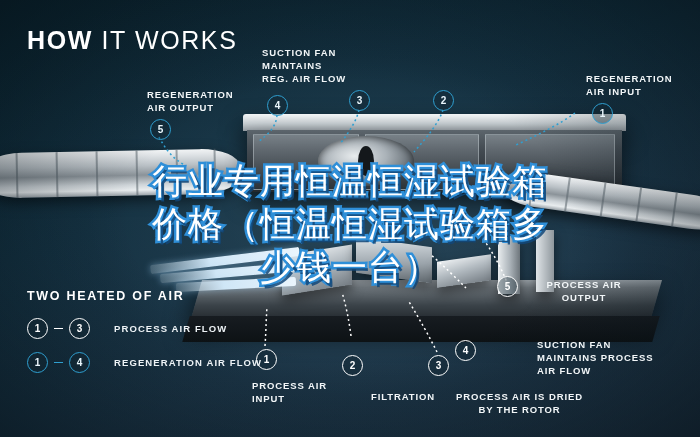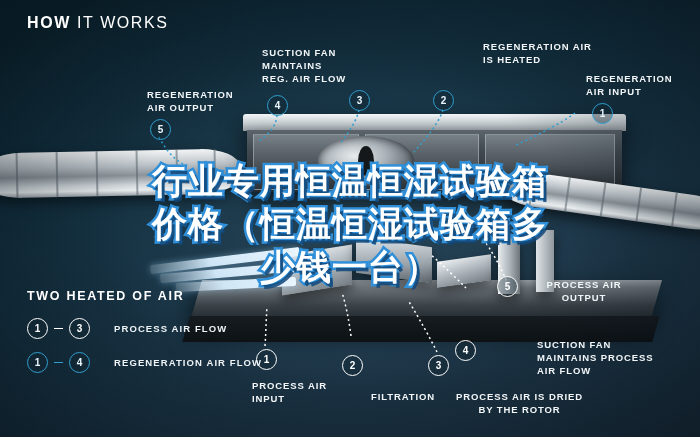--- a/index.html
+++ b/index.html
@@ -76,36 +76,36 @@
     position:absolute;width:19px;height:19px;border-radius:50%;
     border:1.6px solid #fff;display:flex;align-items:center;justify-content:center;
     font-size:10px;font-weight:700;color:#fff;letter-spacing:0;line-height:1;
     background:rgba(16,36,48,.35);
   }
   .marker.blue{border-color:#2f9fd0;color:#eaf6fc;}
   .lbl{position:absolute;font-size:9.5px;font-weight:700;letter-spacing:.9px;
        line-height:13px;color:#f2f6f8;text-transform:uppercase;}
 
   
-  #title{position:absolute;left:27px;top:14px;font-size:16px;letter-spacing:1.6px;
+  #title{position:absolute;left:27px;top:26px;font-size:25px;letter-spacing:1.6px;
          color:#fff;font-weight:300;}
   #title b{font-weight:700;}
   #legend-title{position:absolute;left:27px;top:289px;font-size:12.5px;
                 letter-spacing:1.7px;font-weight:600;color:#fff;}
   .leg-row{position:absolute;left:27px;display:flex;align-items:center;gap:6px;}
   .leg-row .marker{position:static;}
   .leg-dash{width:9px;height:1.6px;background:#fff;}
   .leg-dash.blue{background:#2f9fd0;}
   .leg-txt{font-size:9.5px;font-weight:700;letter-spacing:1.1px;margin-left:8px;color:#eef3f6;padding-left:10px;}
 
   
   #cn{
     position:absolute;left:0;right:0;top:160px;text-align:center;
     font-family:"DejaVu Sans","Liberation Sans",sans-serif;
-    font-size:35px;font-weight:700;line-height:43px;letter-spacing:1px;
+    font-size:35px;font-weight:400;line-height:43px;letter-spacing:1px;
     color:#ffffff;
     -webkit-text-stroke:5px #2f8fd8;
     paint-order:stroke fill;
     text-shadow:3px 4px 0 rgba(18,70,120,.85);
     white-space:pre-wrap;
   }
 </style>
 </head>
 <body>
 
@@ -174,22 +174,20 @@
 AIR OUTPUT</div>
   <div class="marker blue" style="left:150px;top:119px">5</div>
 
   <div class="lbl" style="left: 262px; top: 46px; width: 110px; white-space: pre-line;">SUCTION FAN
 MAINTAINS
 REG. AIR FLOW</div>
   <div class="marker blue" style="left:267px;top:95px">4</div>
 
   <div class="marker blue" style="left:349px;top:90px">3</div>
 
-  <div class="lbl" style="left: 483px; top: 40px; width: 120px; white-space: pre-line;">REGENERATION AIR
-IS HEATED</div>
   <div class="marker blue" style="left:433px;top:90px">2</div>
 
   <div class="lbl" style="left: 586px; top: 72px; width: 110px; white-space: pre-line;">REGENERATION
 AIR INPUT</div>
   <div class="marker blue" style="left:592px;top:103px">1</div>
 
   <div class="marker" style="left:497px;top:276px">5</div>
   <div class="lbl" style="left: 524px; top: 278px; width: 120px; text-align: center; white-space: pre-line;">PROCESS AIR
 OUTPUT</div>
 

